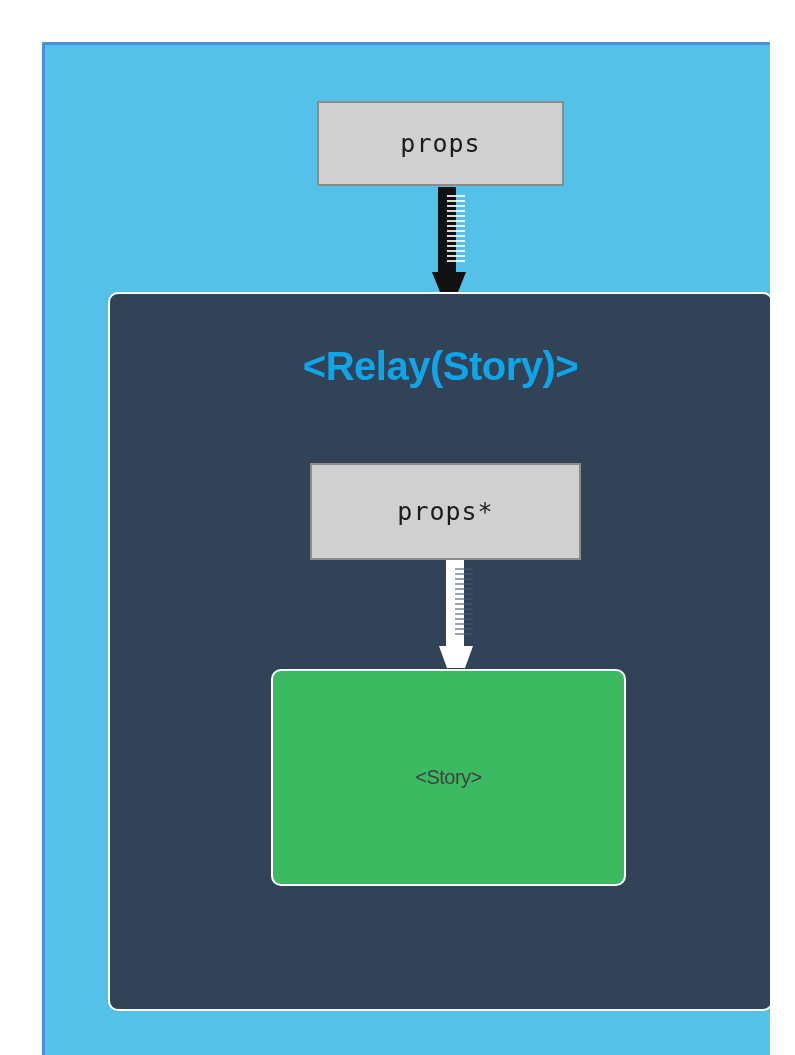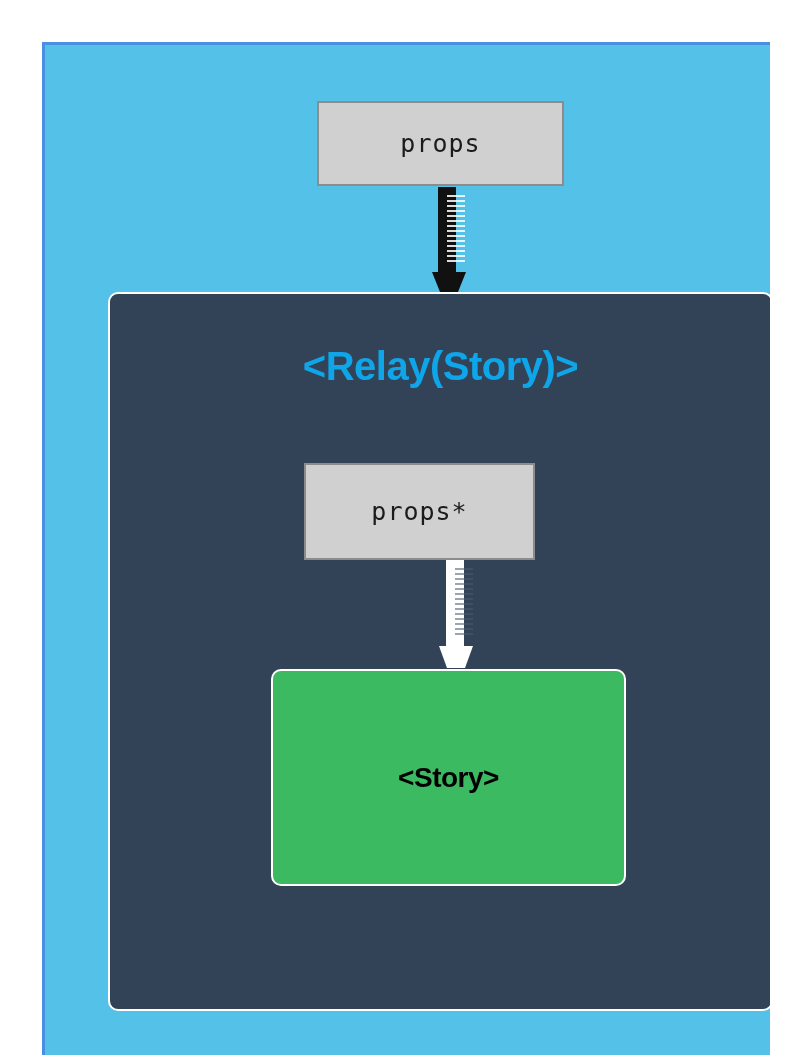--- a/index.html
+++ b/index.html
@@ -23,21 +23,21 @@
     align-items: center;
     justify-content: center;
   }
   .gray-box .mono-label {
     font-family: "DejaVu Sans Mono", monospace;
     font-size: 25px;
     color: #1b1b1b;
     letter-spacing: 1px;
   }
   .props-box   { left: 264px; top: 48px;  width: 247px; height: 85px; }
-  .props-star-box { left: 186px; top: 161px; width: 231px; height: 97px; }
+  .props-star-box { left: 192px; top: 161px; width: 271px; height: 97px; }
 
   
   .arrow-line {
     position: absolute;
     width: 3px;
   }
   .arrow-line .dash-core {
     position: absolute;
     left: 1px; top: 0; bottom: 0;
     width: 1px;
@@ -91,23 +91,23 @@
     left: 153px; top: 367px;
     width: 355px; height: 217px;
     background: var(--story-box-background, #3cba62);
     border: 2px solid #ffffff;
     border-radius: 10px;
     display: flex;
     align-items: center;
     justify-content: center;
   }
   .story-label {
-    font-weight: bold;
-    font-size: 28px;
-    color: #000000;
+    font-weight: normal;
+    font-size: 20px;
+    color: #404040;
     letter-spacing: -0.5px;
   }
 </style>
 </head>
 <body>
 
 <div class="canvas">
 
   <div class="gray-box props-box">
     <span class="mono-label">props</span>

